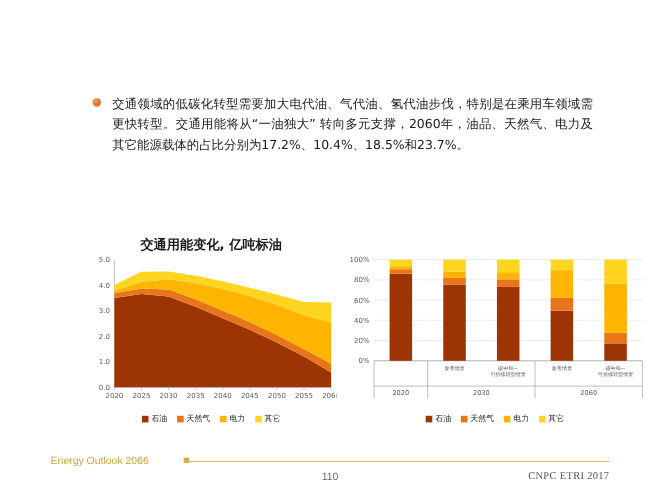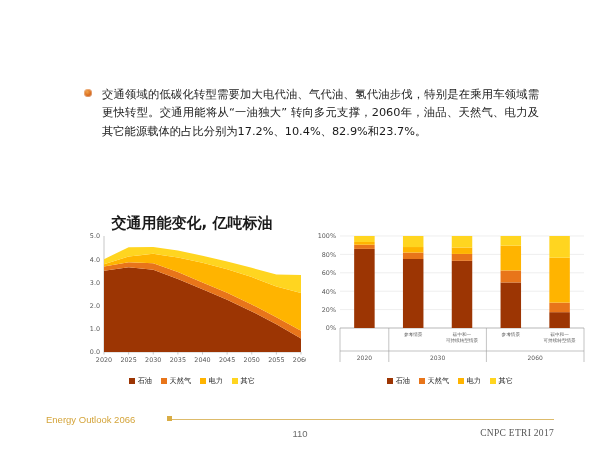--- a/index.html
+++ b/index.html
@@ -61,21 +61,21 @@
   .bullet-text{
     margin-left:18px;font-size:11.3px;color:#1a1a1a;line-height:1.62;
     text-align:justify;
     font-family:"DejaVu Sans","Liberation Sans",sans-serif;
   }
 
   
   .panel{position:absolute;}
   .panel-title{
     position:absolute;left:0;top:0;width:100%;text-align:center;
-    font-size:15px;font-weight:bold;color:#1a1a1a;
+    font-size:12px;font-weight:bold;color:#1a1a1a;
     font-family:"DejaVu Sans","Liberation Sans",sans-serif;
   }
   .chart-svg{position:absolute;left:0;top:16px;}
 
   .legend{
     position:absolute;bottom:0;left:0;width:100%;
     display:flex;justify-content:center;gap:9px;align-items:center;
   }
   .legend-item{display:flex;align-items:center;gap:2.5px;}
   .legend-swatch{width:6px;height:6px;display:inline-block;}
@@ -111,21 +111,21 @@
 </style>
 </head>
 <body>
 
 <div class="slide">
 
 
   <div class="bullets">
     <div class="bullet-row">
       <span class="bullet-mark"></span>
-      <div class="bullet-text">交通领域的低碳化转型需要加大电代油、气代油、氢代油步伐，特别是在乘用车领域需更快转型。交通用能将从“一油独大” 转向多元支撑，2060年，油品、天然气、电力及其它能源载体的占比分别为17.2%、10.4%、82.9%和23.7%。</div>
+      <div class="bullet-text">交通领域的低碳化转型需要加大电代油、气代油、氢代油步伐，特别是在乘用车领域需更快转型。交通用能将从“一油独大” 转向多元支撑，2060年，油品、天然气、电力及其它能源载体的占比分别为17.2%、10.4%、18.5%和23.7%。</div>
     </div>
   </div>
 
   <div class="panel" style="left:78px;top:214px;width:228px;height:172px;">
     <div class="panel-title">交通用能变化, 亿吨标油</div>
     <svg class="chart-svg" id="svg-area" width="228" height="140">
         <text x="22" y="124.3" text-anchor="end" class="axis-txt">0.0</text>
         <text x="22" y="101.10000000000001" text-anchor="end" class="axis-txt">1.0</text>
         <text x="22" y="77.89999999999999" text-anchor="end" class="axis-txt">2.0</text>
         <text x="22" y="54.7" text-anchor="end" class="axis-txt">3.0</text>

